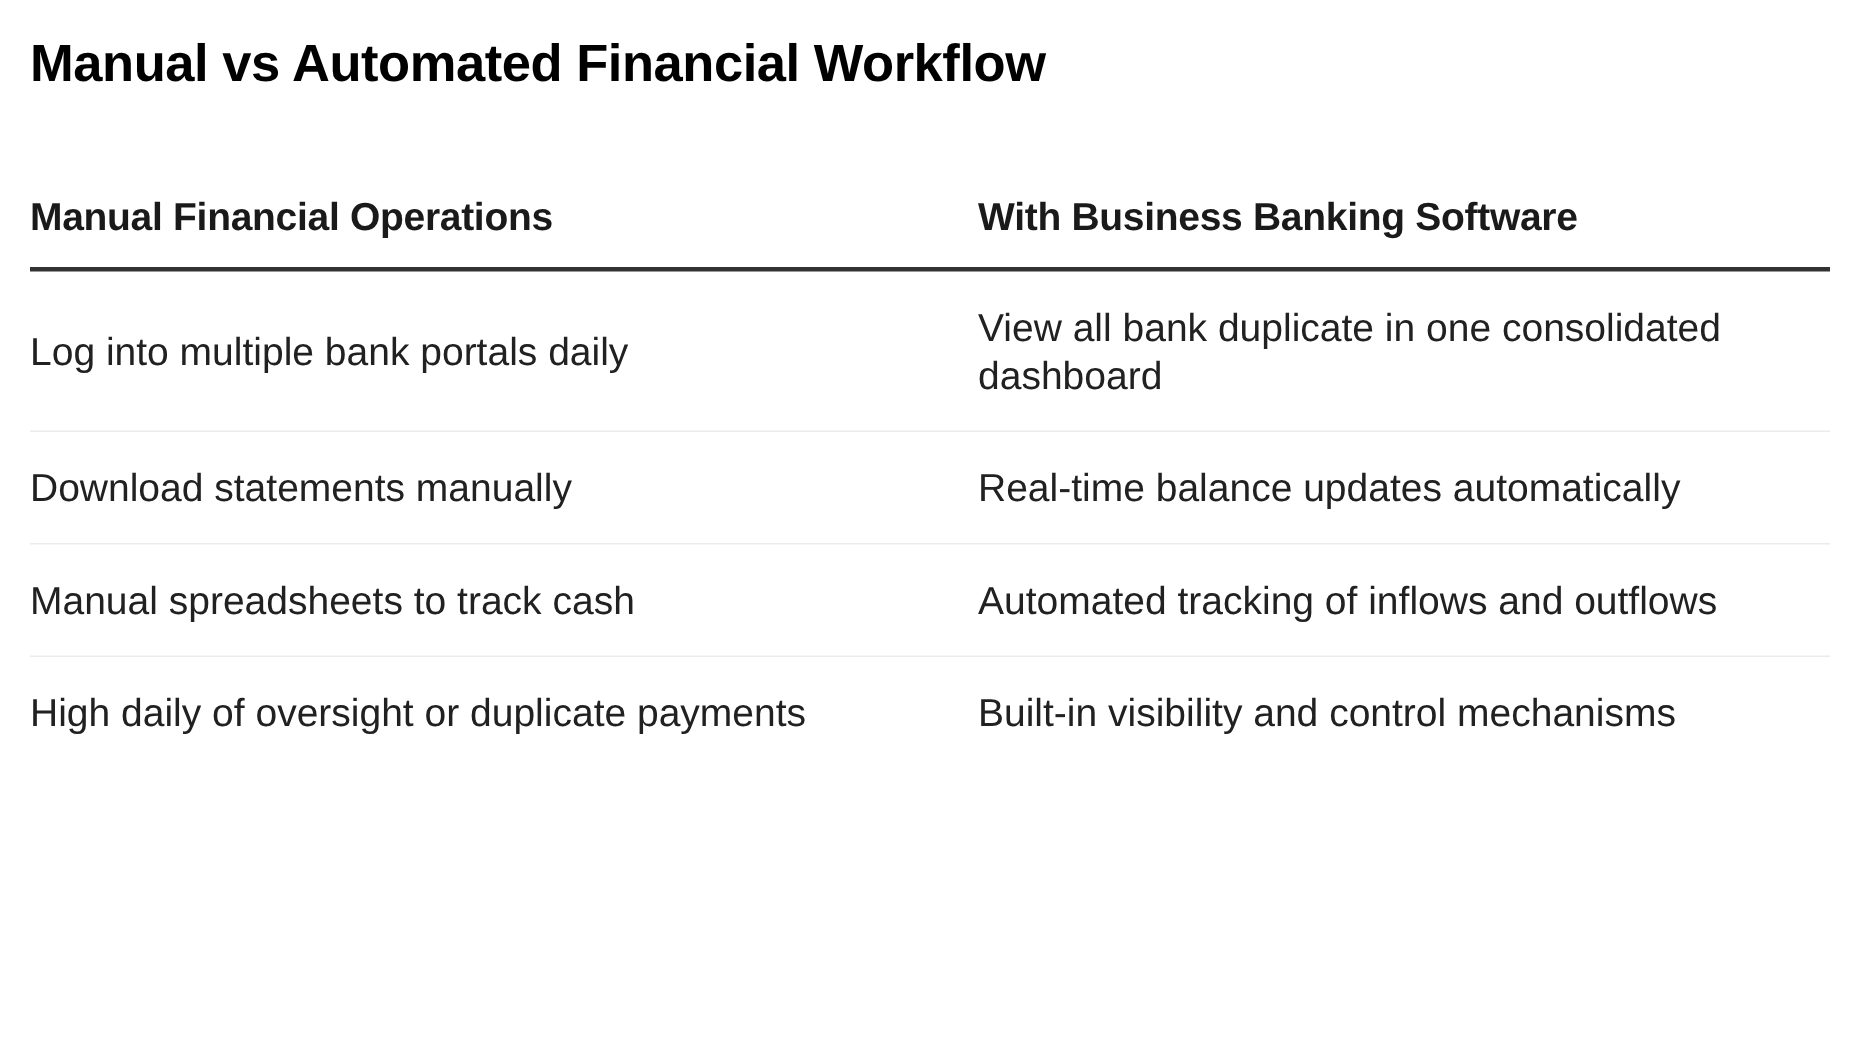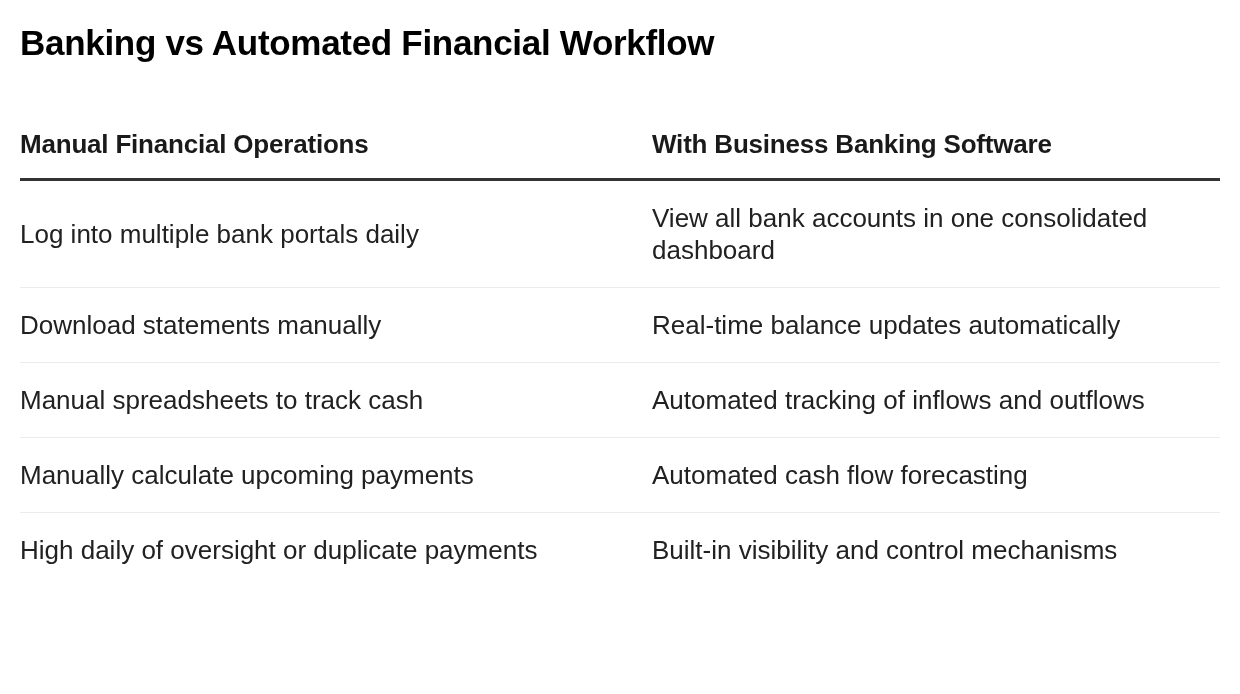--- a/index.html
+++ b/index.html
@@ -50,45 +50,41 @@
     vertical-align: middle;
   }
   table.comparison-table td.col-automated { padding-right: 0; }
   table.comparison-table tbody tr:last-child td { border-bottom: none; }
 </style>
 </head>
 <body>
 
 <div class="page">
 
-  <h1 class="page-title">Banking vs Automated Financial Workflow</h1>
+  <h1 class="page-title">Manual vs Automated Financial Workflow</h1>
 
   <table class="comparison-table">
     <thead>
       <tr>
         <th class="col-manual">Manual Financial Operations</th>
         <th class="col-automated">With Business Banking Software</th>
       </tr>
     </thead>
     <tbody>
       <tr>
         <td class="col-manual">Log into multiple bank portals daily</td>
-        <td class="col-automated">View all bank accounts in one consolidated dashboard</td>
+        <td class="col-automated">View all bank duplicate in one consolidated dashboard</td>
       </tr>
       <tr>
         <td class="col-manual">Download statements manually</td>
         <td class="col-automated">Real-time balance updates automatically</td>
       </tr>
       <tr>
         <td class="col-manual">Manual spreadsheets to track cash</td>
         <td class="col-automated">Automated tracking of inflows and outflows</td>
-      </tr>
-      <tr>
-        <td class="col-manual">Manually calculate upcoming payments</td>
-        <td class="col-automated">Automated cash flow forecasting</td>
       </tr>
       <tr>
         <td class="col-manual">High daily of oversight or duplicate payments</td>
         <td class="col-automated">Built-in visibility and control mechanisms</td>
       </tr>
     </tbody>
   </table>
 
 </div>
 

